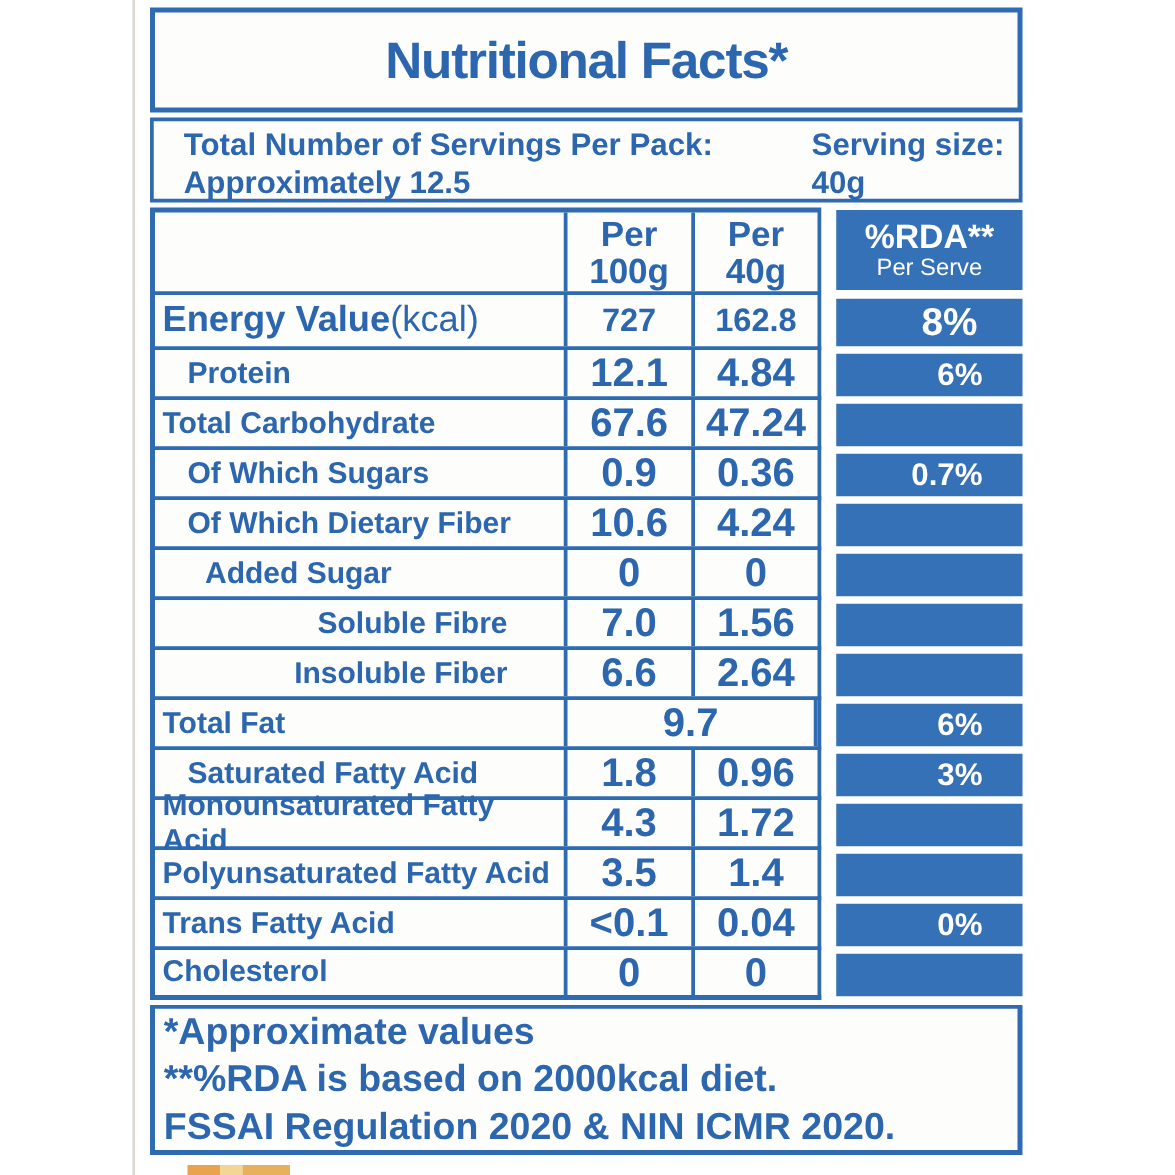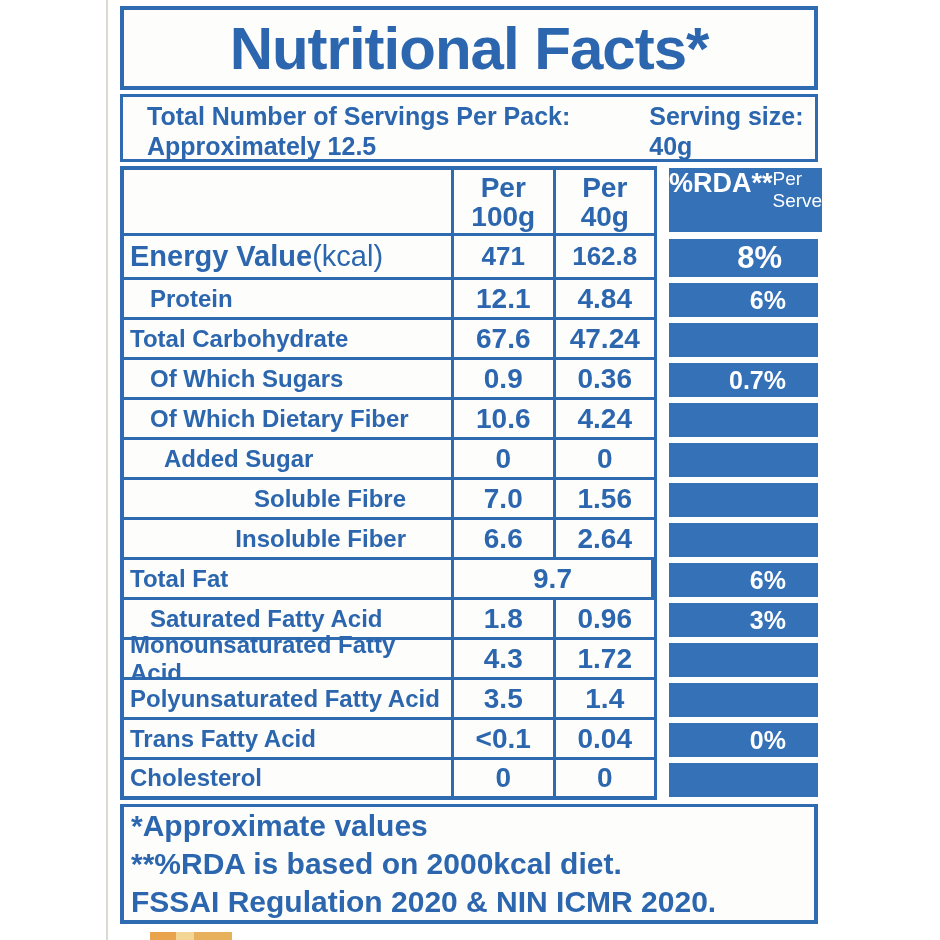--- a/index.html
+++ b/index.html
@@ -8,56 +8,56 @@
   .page { position:relative; width:940px; height:940px; background:#ffffff; }
   .card-edge { position:absolute; left:106px; top:0; width:2px; height:940px;
                background:#dcd8cf; }
   .label { position:absolute; left:120px; top:6px; width:698px;
            display:flex; flex-direction:column; gap:4px; }
   .box { background:#fdfdfc; border:4px solid var(--bdr); width:100%; }
   :root { --bdr:#2e6bb0; --txt:#2b66ae; --fill:#3571b7; }
 
   
   .title-box { height:84px; display:flex; align-items:center; justify-content:center; }
-  .title { color:var(--txt); font-size:60px; font-weight:700; letter-spacing:-1px; }
+  .title { color:var(--txt); font-size:41px; font-weight:700; letter-spacing:-1px; }
 
   
   .serving-box { height:68px; border-width:3px; padding:4px 10px 4px 24px;
                  display:flex; flex-direction:row; justify-content:center; }
   .serving-line { color:var(--txt); font-size:25px; font-weight:600; line-height:30px; }
 
   
   .tbl { display:flex; flex-direction:column; }
   .trow { display:flex; width:100%; }
   .left-part { width:537px; display:flex; border-left:4px solid var(--bdr);
                border-right:3px solid var(--bdr); border-bottom:3px solid var(--bdr);
                background:#fdfdfc; }
   .trow.first .left-part { border-top:4px solid var(--bdr); }
   .trow.last  .left-part { border-bottom:4px solid var(--bdr); }
   .c-label { width:330px; border-right:3px solid var(--bdr); display:flex;
              align-items:center; color:var(--txt); font-size:24px; font-weight:600;
              padding-left:6px; }
   .c-num   { flex:1; border-right:3px solid var(--bdr); display:flex;
              align-items:center; justify-content:center; color:var(--txt);
-             font-size:28px; font-weight:600; }
+             font-size:32px; font-weight:600; }
   .c-num.c2 { border-right:none; }
   .ind-1 .c-label { padding-left:26px; }
   .ind-2 .c-label { padding-left:40px; }
   .ind-r .c-label { justify-content:flex-end; padding-right:45px; }
   .trow.energy .c-label { font-size:29px; font-weight:700; }
   .trow.energy .c-label .suffix { font-weight:400; }
   .trow.energy .c-num { font-size:26px; font-weight:700; }
 
   
   .rail-slot { width:161px; display:flex; }
   .badge { background:var(--fill); margin:3px 0 3px 12px; flex:1;
            display:flex; align-items:center; justify-content:flex-end;
            padding-right:32px; color:#ffffff; font-size:25px; font-weight:700; }
-  .trow.first .badge { margin-top:2px; margin-bottom:4px; flex-direction:row;
-           justify-content:center; align-items:flex-start; padding-right:0; }
+  .trow.first .badge { margin-top:2px; margin-bottom:4px; flex-direction:column;
+           justify-content:center; align-items:center; padding-right:0; }
   .trow.energy .badge { font-size:31px; padding-right:36px; }
   .rda-title { font-size:27px; font-weight:700; line-height:30px; }
   .rda-sub   { font-size:19px; font-weight:400; line-height:22px; }
 
   .h-header { height:70px; }
   .h-energy { height:44px; }
   .h-data   { height:40px; }
 
   .hdr-col { white-space:pre-line; text-align:center; line-height:29px;
              font-size:28px; font-weight:700; }
@@ -104,21 +104,21 @@
           <div class="badge">
             <div class="rda-title">%RDA**</div>
             <div class="rda-sub">Per Serve</div>
           </div>
         </div>
       </div>
 
     <div class="trow energy h-energy ind-0 ">
           <div class="left-part">
             <div class="c-label">Energy Value<span class="suffix">(kcal)</span></div>
-            <div class="c-num">471</div>
+            <div class="c-num">727</div>
             <div class="c-num c2">162.8</div>
           </div>
           <div class="rail-slot">
             <div class="badge">8%</div>
           </div>
         </div>
         <div class="trow h-data ind-1 ">
           <div class="left-part">
             <div class="c-label">Protein</div>
             <div class="c-num">12.1</div>

